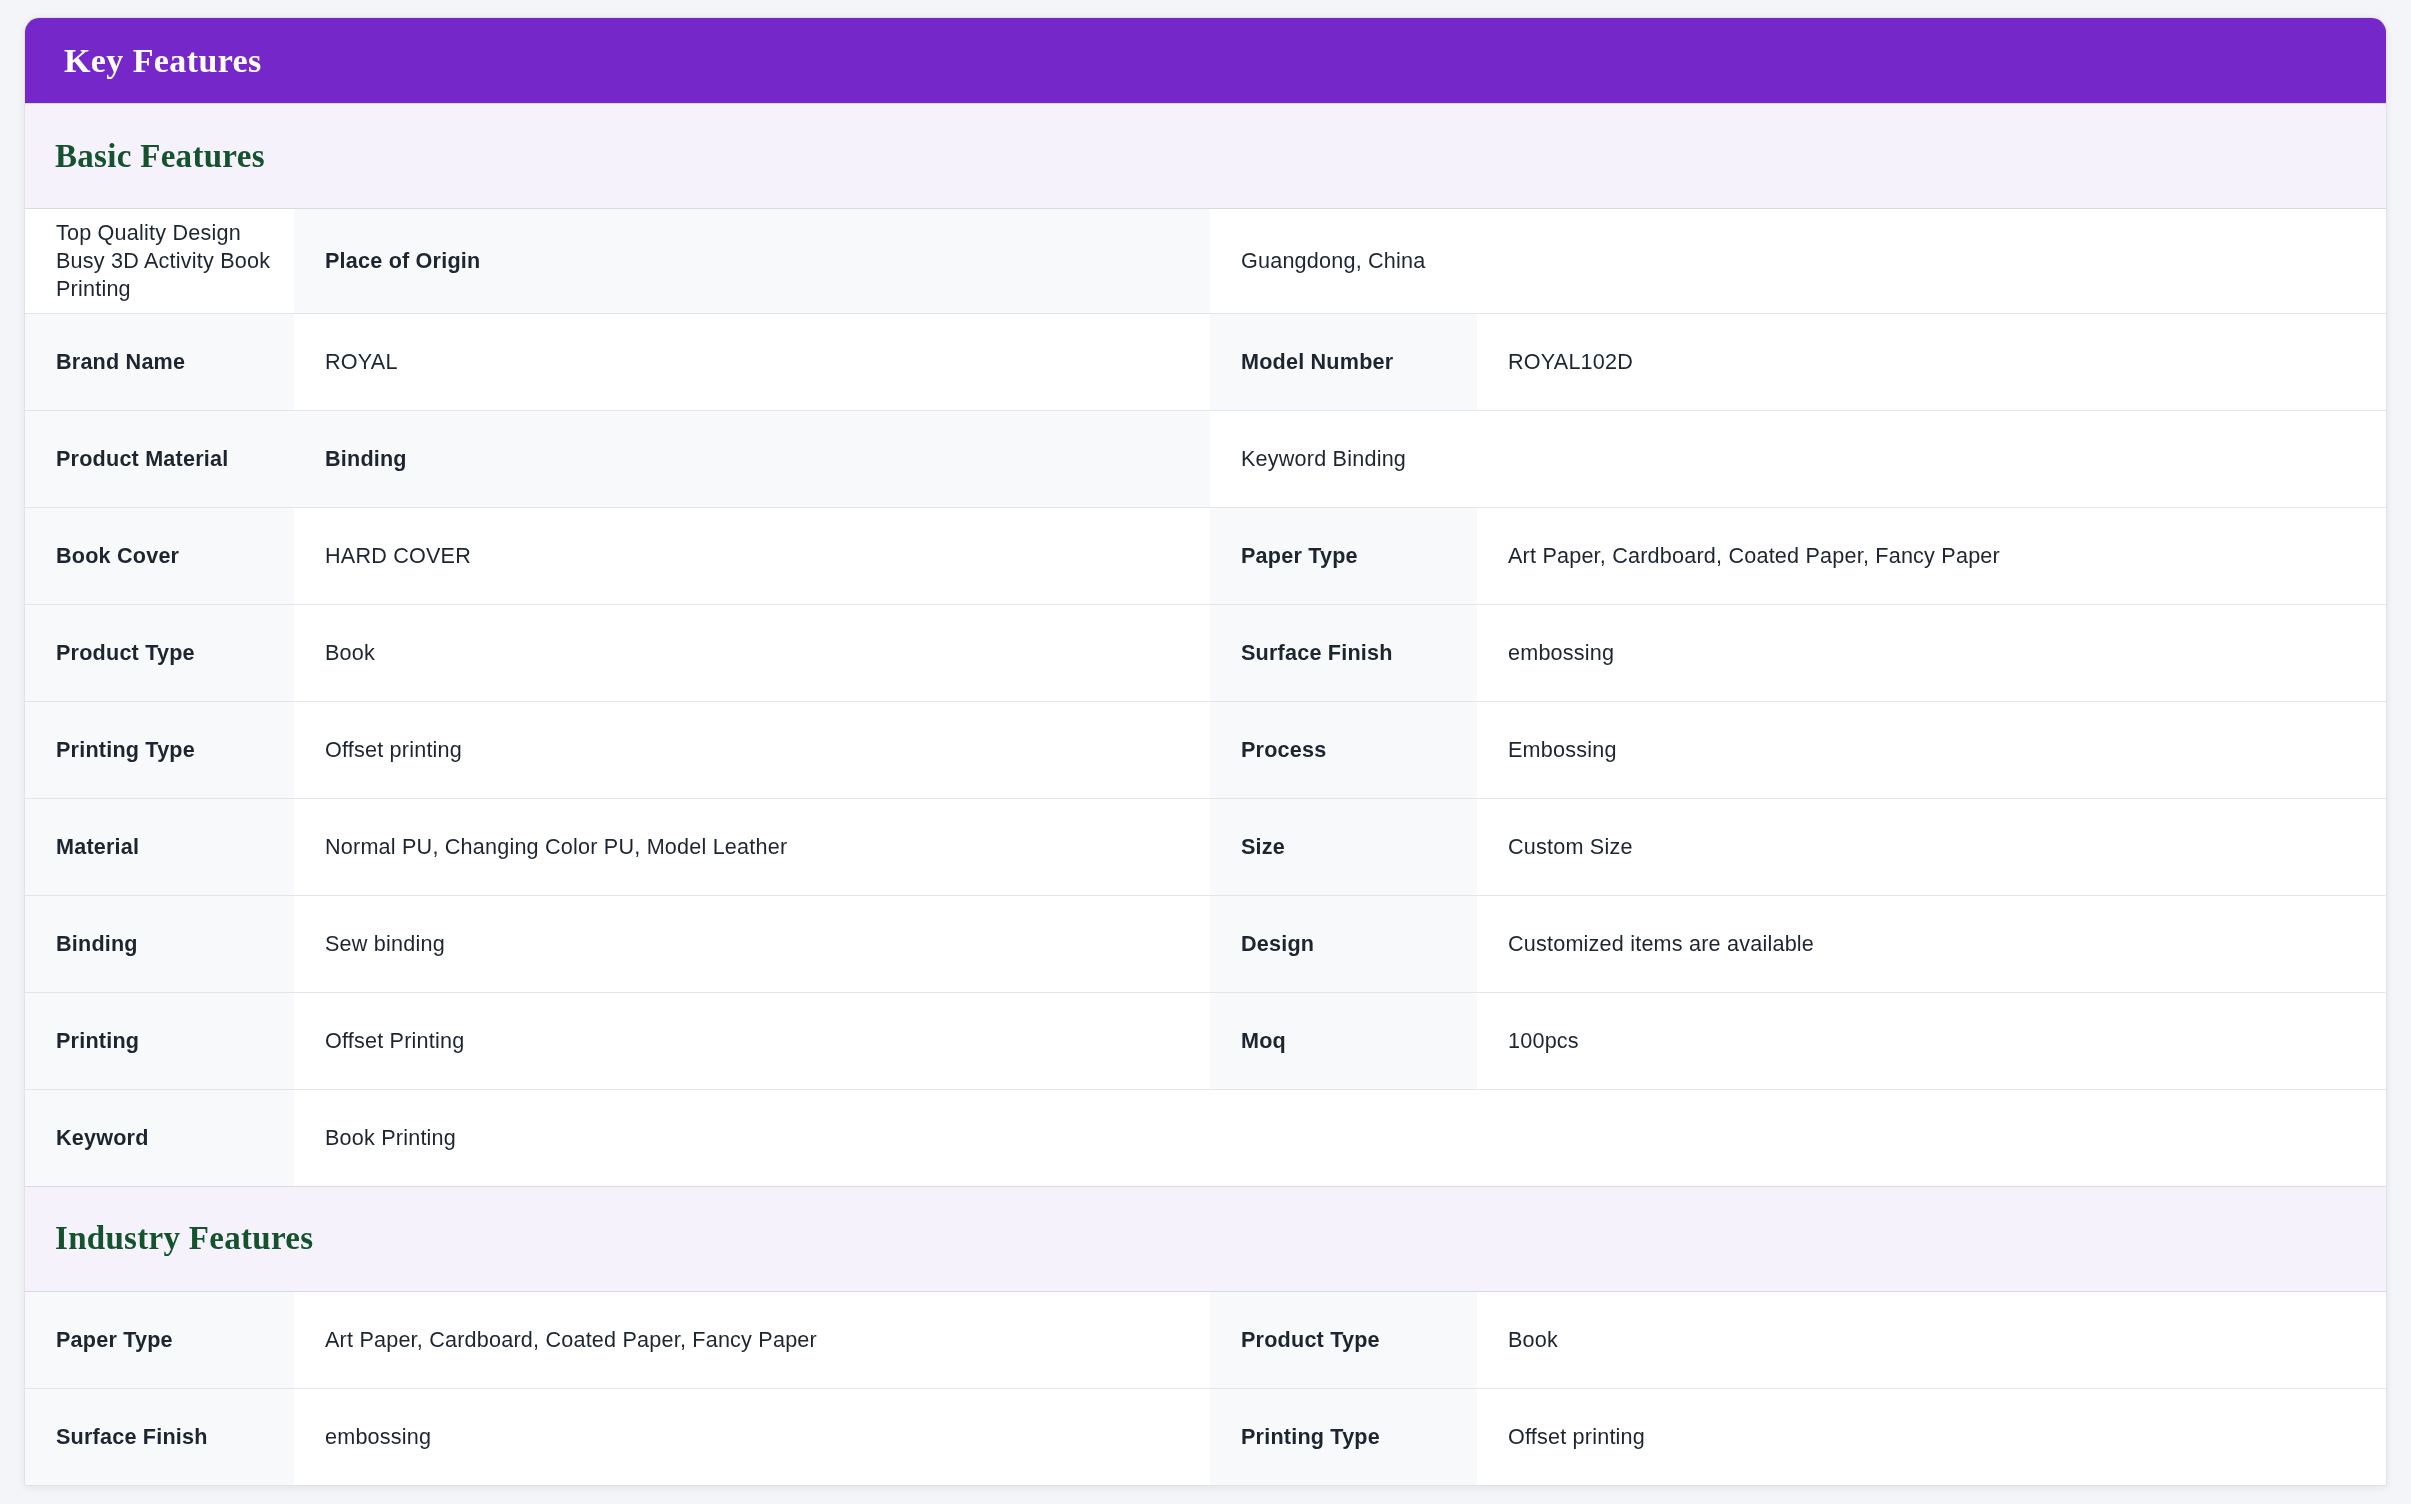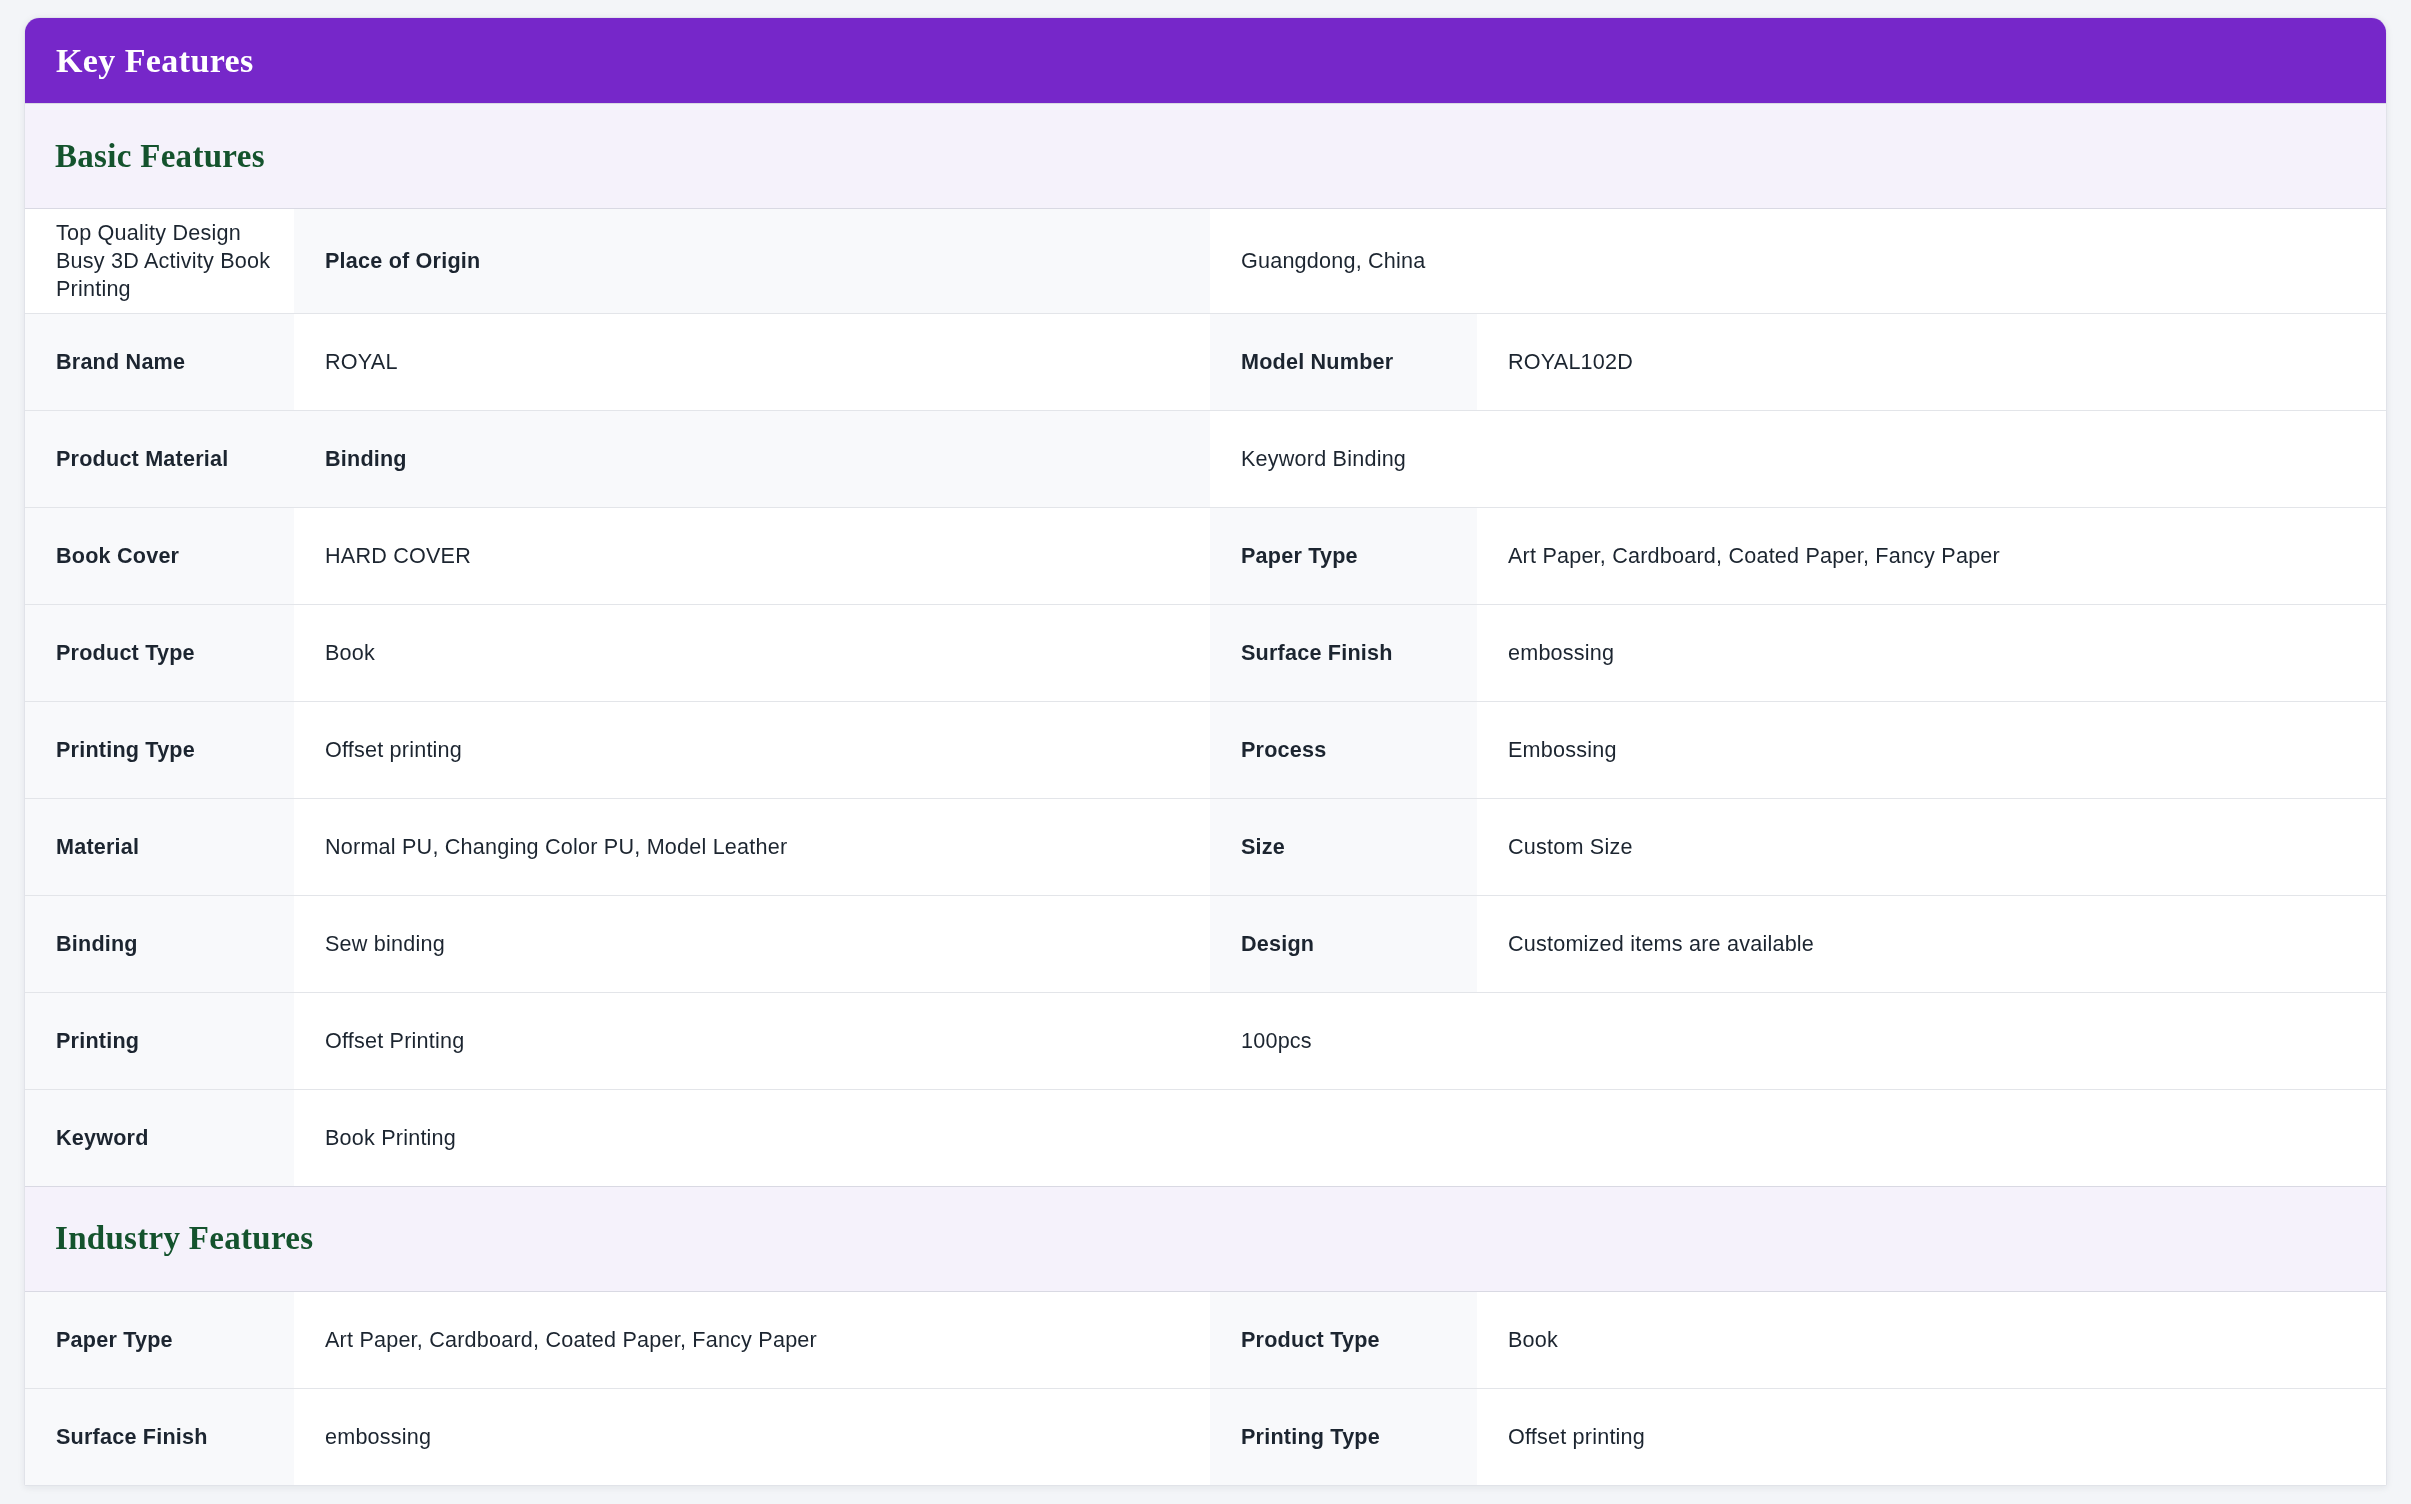--- a/index.html
+++ b/index.html
@@ -28,21 +28,21 @@
     box-shadow:0 1.9px 7.7px rgba(20,24,40,.07);
     overflow:hidden;
   }
   .card-header{
     height:85px;
     background:var(--accent);
     display:flex;align-items:center;
     padding:0 31px;
   }
   .card-title{
-    margin:0;
+    margin:8px;
     color:#ffffff;
     font-family:"Liberation Serif","DejaVu Serif",serif;
     font-weight:700;
     font-size:34px;
     letter-spacing:0.4px;
   }
   .section-title{
     height:106px;
     background:var(--section-bg);
     border-top:1.9px solid var(--section-border);
@@ -132,20 +132,21 @@
           </div>
           <div class="row">
             <div class="cell label">Binding</div>
             <div class="cell value">Sew binding</div>
             <div class="cell label">Design</div>
             <div class="cell value">Customized items are available</div>
           </div>
           <div class="row">
             <div class="cell label">Printing</div>
             <div class="cell value">Offset Printing</div>
+            <div class="cell label">Moq</div>
             <div class="cell value">100pcs</div>
           </div>
           <div class="row full">
             <div class="cell label">Keyword</div>
             <div class="cell value">Book Printing</div>
           </div>
         </div>
         <div class="section-title">Industry Features</div>
         <div class="rows">
           <div class="row">

